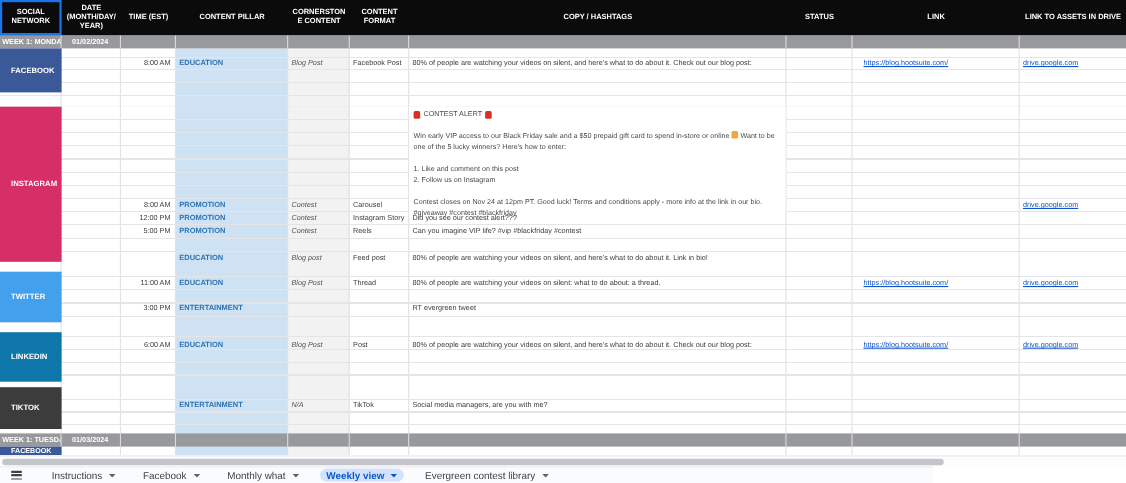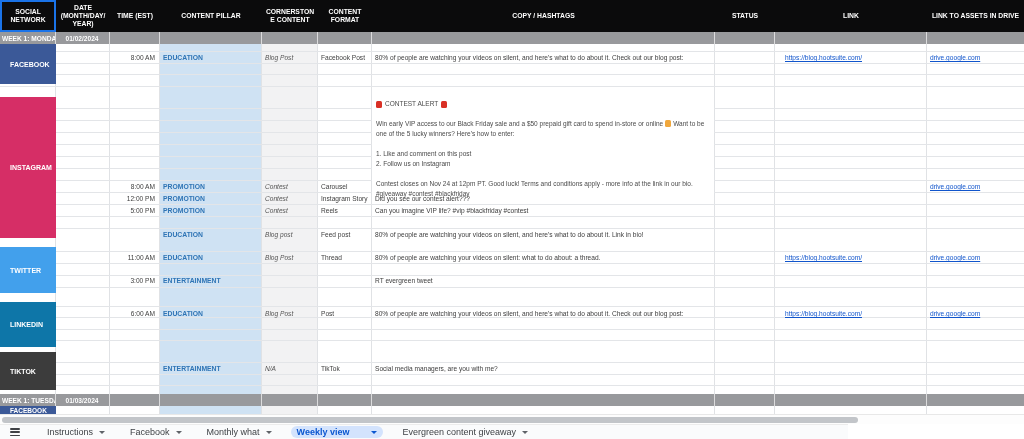--- a/index.html
+++ b/index.html
@@ -59,21 +59,21 @@
   
   .scrollstrip{position:absolute;left:0;top:414px;width:1024px;height:10px;background:#fdfdfd;border-top:1px solid #e8e8e8;box-sizing:border-box;z-index:7;}
   .hthumb{position:absolute;left:2px;top:2px;width:856px;height:6px;border-radius:3px;background:#c2c5c9;}
 
   
   .tabbar{position:absolute;left:0;top:424px;width:848px;height:15px;background:#fafbfc;border-top:1px solid #ececec;box-sizing:border-box;display:flex;align-items:center;padding-left:10px;z-index:8;font-size:9px;color:#3f4246;}
   .burger{width:10px;height:8px;display:flex;flex-direction:column;justify-content:space-between;margin-right:21px;cursor:pointer;}
   .burger i{display:block;height:1.5px;background:#3f4246;border-radius:1px;}
   .tab{display:flex;align-items:center;margin-right:13px;padding:1px 6px;border-radius:8px;white-space:nowrap;cursor:pointer;}
   .tab .arrow{width:0;height:0;border-left:3px solid transparent;border-right:3px solid transparent;border-top:3.5px solid #5f6368;margin-left:6px;}
-  .tab.active{background:#d3e3fd;color:#0b57d0;font-weight:bold;gap:16px;}
+  .tab.active{background:#d3e3fd;color:#0b57d0;font-weight:bold;}
   .tab.active .arrow{border-top-color:#0b57d0;}
 </style>
 </head>
 <body>
 
 <div class="app">
   <div class="sheet">
 
     <div class="band band-d"></div>
     <div class="band band-e"></div>
@@ -241,17 +241,17 @@
     </div>
     <div class="tab">
       <span>Monthly what</span>
       <span class="arrow"></span>
     </div>
     <div class="tab active">
       <span>Weekly view</span>
       <span class="arrow"></span>
     </div>
     <div class="tab">
-      <span>Evergreen content giveaway</span>
+      <span>Evergreen contest library</span>
       <span class="arrow"></span>
     </div>
   </div>
 </div>
 
 </body></html>

